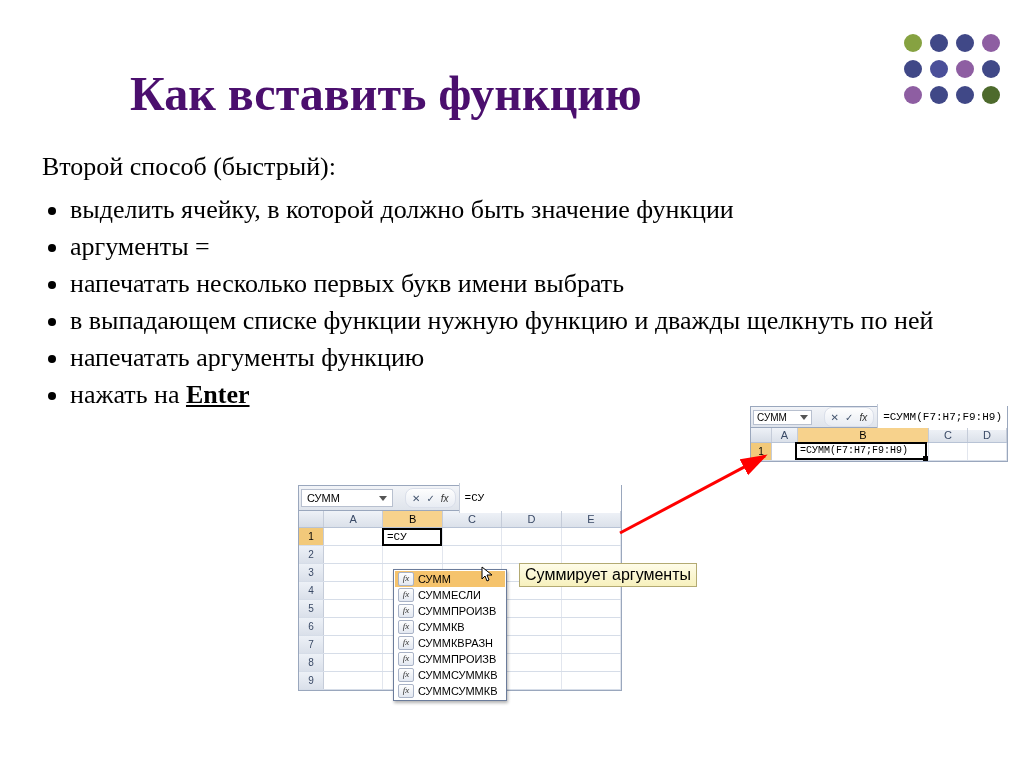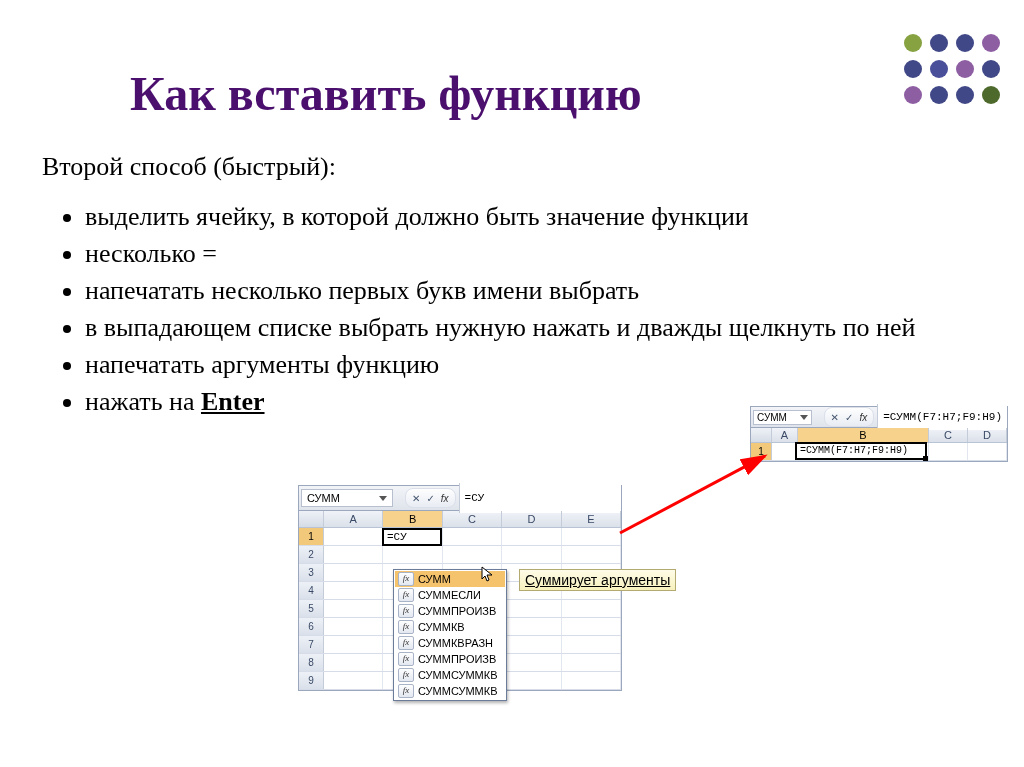--- a/index.html
+++ b/index.html
@@ -42,21 +42,21 @@
     color: #4b0f6e;
     padding: 68px 40px 18px 130px;
     line-height: 1.1;
   }
   .content {
     padding: 10px 56px 0 42px;
     font-size: 26px;
     line-height: 1.35;
   }
   .intro { margin: 0 0 8px 0; }
-  ul { margin: 15px; padding-left: 28px; }
+  ul { margin: 0; padding-left: 28px; }
   li { margin: 2px 0; }
   .enter { font-weight: bold; text-decoration: underline; }
 
   
   .excel1 {
     position: absolute;
     left: 298px;
     top: 485px;
     width: 322px;
     border: 1px solid #9aa7bd;
@@ -194,27 +194,26 @@
     font-size: 9px;
     font-style: italic;
     font-family: Georgia, serif;
     color: #333;
     text-align: center;
     line-height: 11px;
   }
   .tooltip-box {
     position: absolute;
     left: 220px;
-    top: 41px;
+    top: 35px;
     background: linear-gradient(#fefce8,#f7f1bd);
     border: 1px solid #b3aa72;
     padding: 2px 5px;
-    font-size: 14px;
+    font-size: 16px;
     white-space: nowrap;
-    text-decoration: underline;
   }
   .cursor {
     position: absolute;
     width: 13px; height: 18px;
   }
   .cursor svg { display:block; }
 
   
   .excel2 {
     position: absolute;
@@ -278,23 +277,23 @@
         <div class="dot d-dgreen"></div>
     </div>
   </div>
 
   <div class="title">Как вставить функцию</div>
 
   <div class="content">
     <p class="intro">Второй способ (быстрый):</p>
     <ul>
       <li>выделить ячейку, в которой должно быть значение функции</li>
-      <li>несколько =</li>
+      <li>аргументы =</li>
       <li>напечатать несколько первых букв имени выбрать</li>
-      <li>в выпадающем списке выбрать нужную нажать и дважды щелкнуть по ней</li>
+      <li>в выпадающем списке функции нужную функцию и дважды щелкнуть по ней</li>
       <li>напечатать аргументы функцию</li>
       <li>
         <span>нажать на </span><span class="enter">Enter</span>
       </li>
     </ul>
   </div>
 
   <div class="excel1">
     <div class="formula-bar">
       <div class="name-box">

